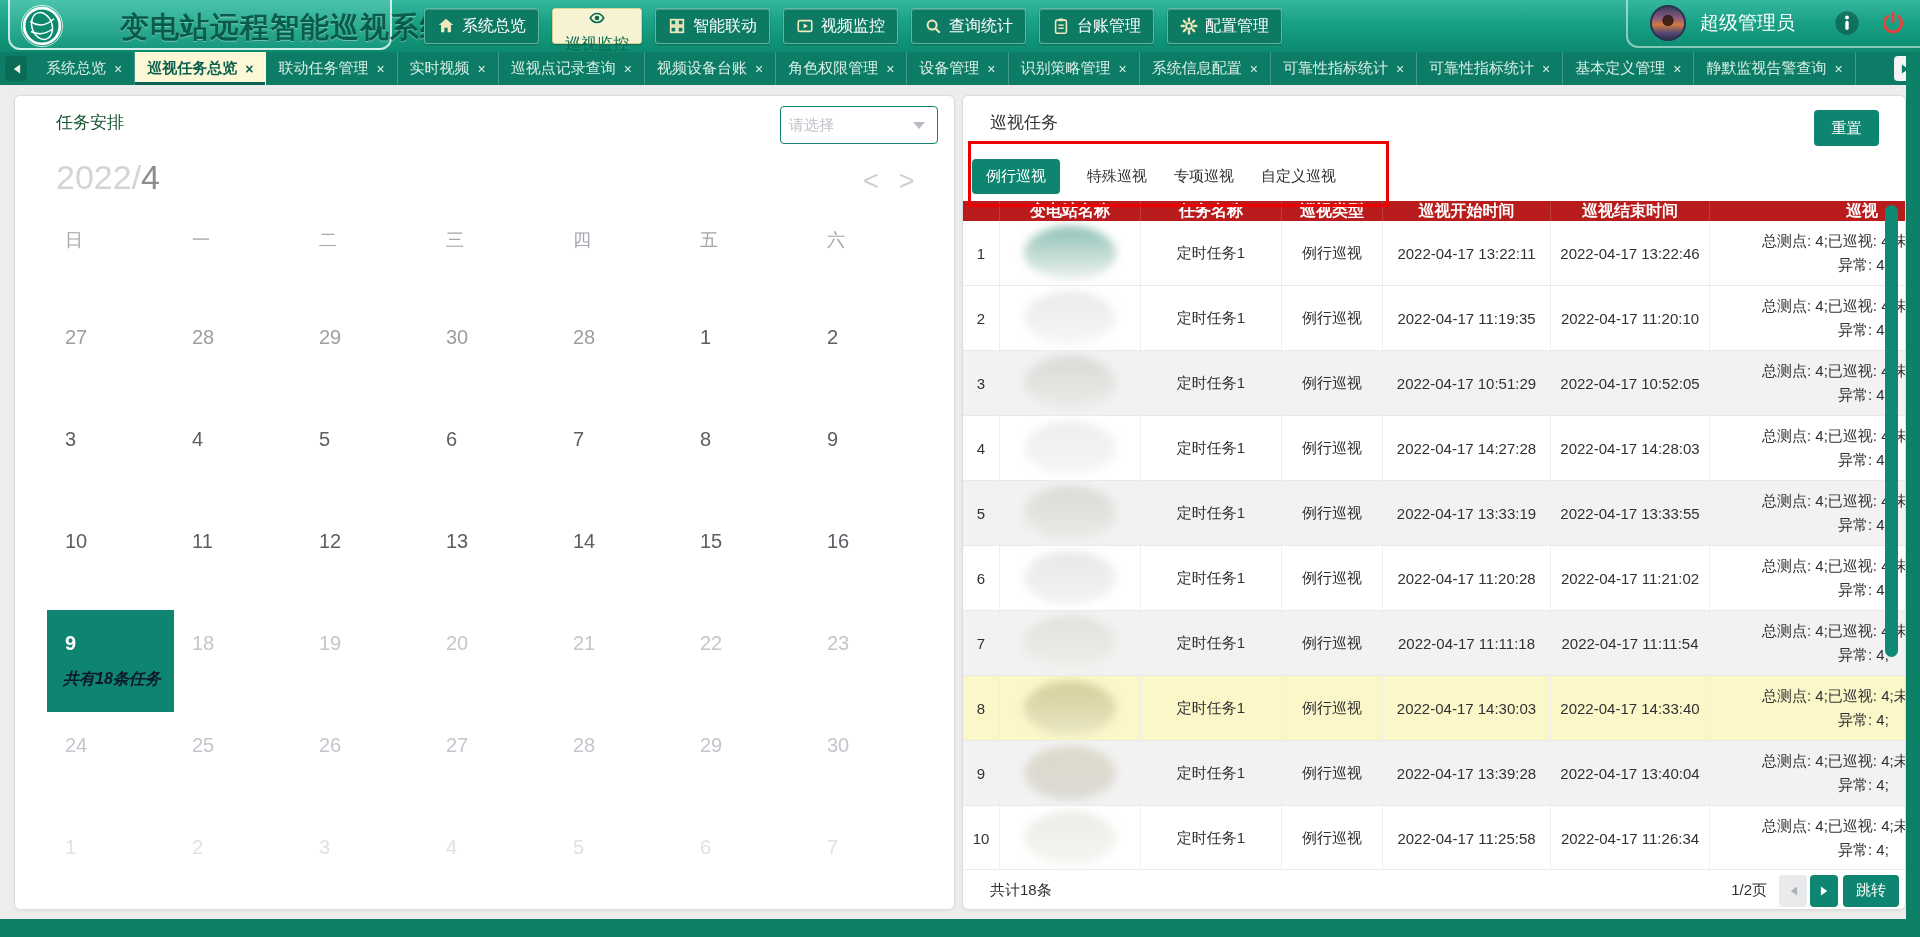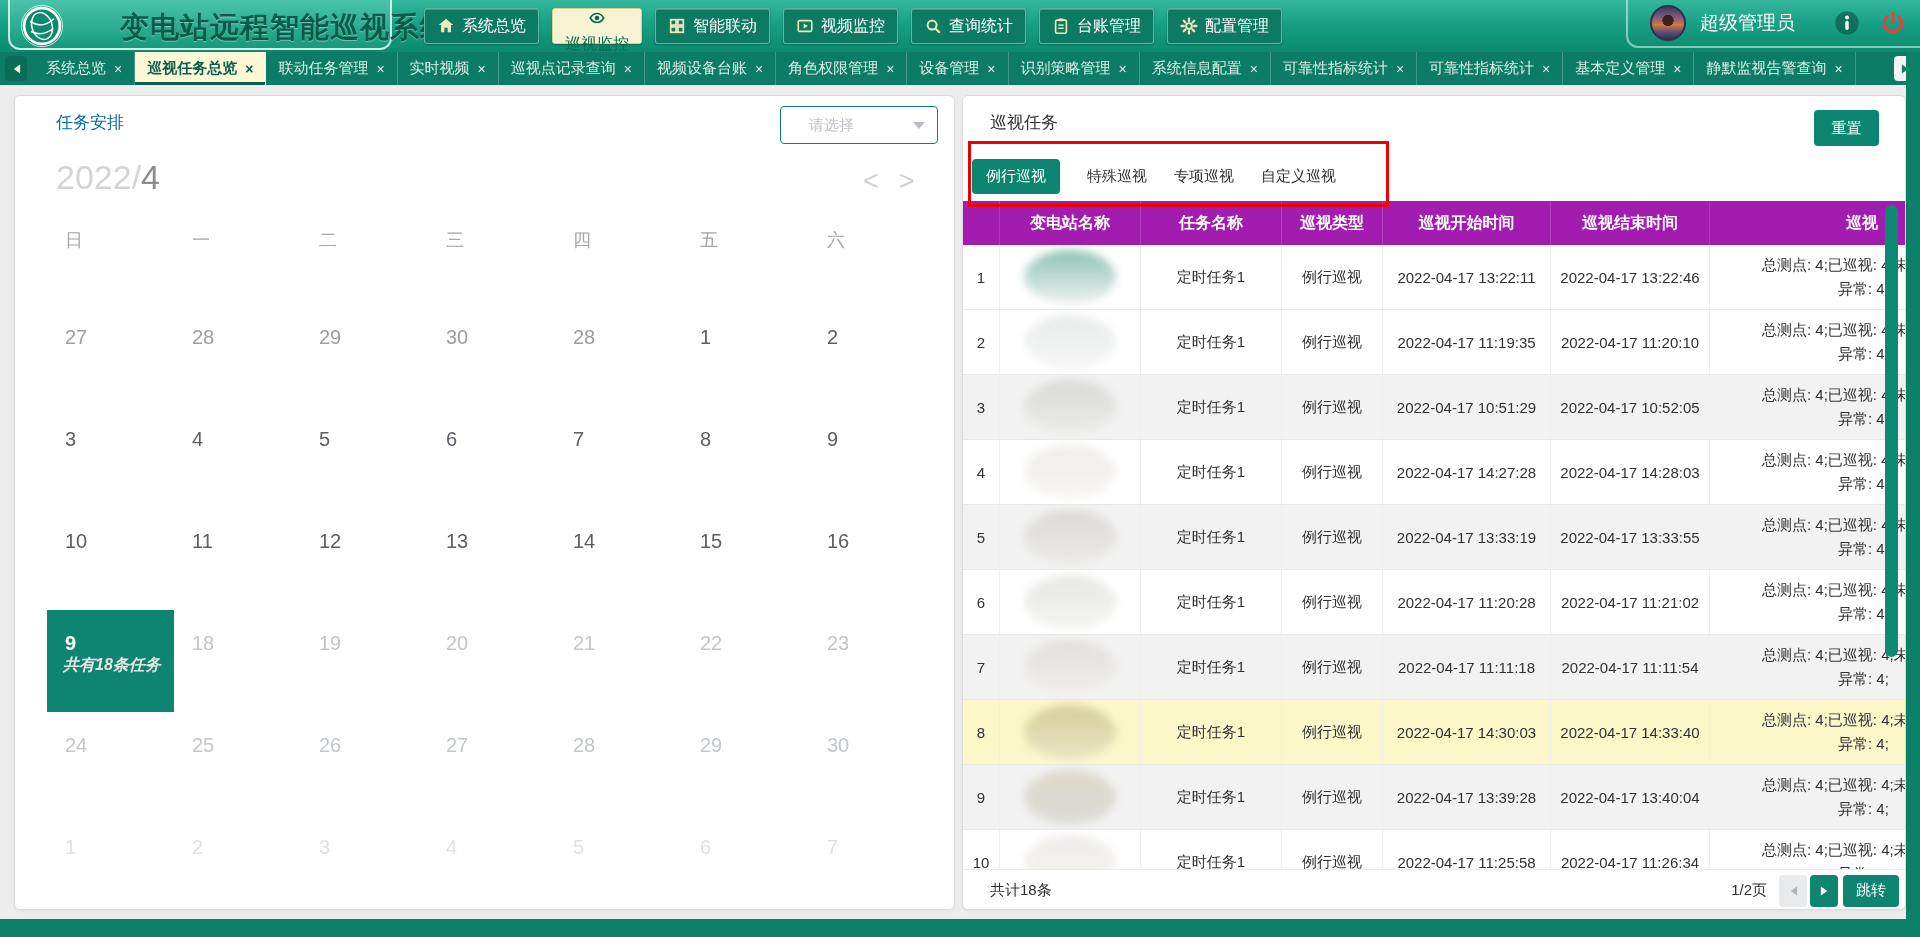--- a/index.html
+++ b/index.html
@@ -55,58 +55,58 @@
   .right-strip { position:absolute; left:1906px; top:52px; width:14px; height:885px; background:#0d8068; }
   .bottom-strip { position:absolute; left:0; top:919px; width:1920px; height:18px; background:#0d8068; }
 
   
   .panel { position:absolute; background:#fff; border:1px solid #dcdcdc; border-radius:6px;
            box-shadow:0 1px 3px rgba(0,0,0,.06); }
   .panel-left { left:14px; top:95px; width:941px; height:815px; }
   .panel-right { left:962px; top:95px; width:944px; height:815px; overflow:hidden;padding-left:24px; }
 
   
-  .lp-title { position:absolute; left:41px; top:15px; font-size:17px; color:#0369a1; }
+  .lp-title { position:absolute; left:41px; top:15px; font-size:17px; color:#14532d; }
   .lp-select { position:absolute; left:765px; top:10px; width:158px; height:38px;
                border:1px solid #0e8570; border-radius:4px; background:#fff;
                display:flex; align-items:center; cursor:pointer; }
-  .lp-select-text { margin-left:28px; font-size:15px; color:#bfc3c9; }
+  .lp-select-text { margin-left:8px; font-size:15px; color:#bfc3c9; }
   .lp-caret { margin-left:auto; margin-right:12px; width:0; height:0;
               border-left:6px solid transparent; border-right:6px solid transparent;
               border-top:7px solid #b9bdc3; }
   .cal-ym { position:absolute; left:41px; top:62px; font-size:34px; }
   .ym-dim { color:#d4d4d4; } .ym-month { color:#8c8c8c; }
   .cal-nav { position:absolute; left:848px; top:72px; display:flex; gap:20px;
              font-size:27px; color:#cfcfcf; }
   .cal-nav span { cursor:pointer; line-height:1; }
   .cal-head { position:absolute; left:32px; top:132px; display:grid; grid-template-columns:repeat(7,127px); }
   .cal-head div { padding-left:18px; font-size:18px; color:#a3a6ab; }
   .cal-grid { position:absolute; left:32px; top:208px; display:grid;
               grid-template-columns:repeat(7,127px); grid-auto-rows:102px; }
   .cal-cell { padding-top:22px; padding-left:18px; font-size:20px; cursor:pointer; }
   .cal-cell.prev { color:#9c9ea1; } .cal-cell.cur { color:#5b5e63; }
   .cal-cell.fut  { color:#c3c6cc; } .cal-cell.next { color:#dfe1e4; }
   .cal-cell.sel { background:#0e8570; color:#fff; font-weight:bold; }
-  .sel-note { margin-left:-2px; font-size:16px; font-style:italic; font-weight:bold; color:#e5e5e5; white-space:nowrap; }
+  .sel-note { margin-top:14px; margin-left:-2px; font-size:16px; font-style:italic; font-weight:bold; color:#0f172a; white-space:nowrap; }
 
   
   .rp-title { position:absolute; left:27px; top:15px; font-size:17px; color:#303133; }
   .reset-btn { position:absolute; right:26px; top:14px; width:65px; height:36px;
                background:#0e8570; color:#fff; font-size:15px; border:none; border-radius:4px;
                display:flex; align-items:center; justify-content:center; cursor:pointer; }
   .type-tabs { position:absolute; left:9px; top:63px; height:35px; display:flex; align-items:center; gap:27px; }
   .type-tab { font-size:15px; color:#303133; cursor:pointer; white-space:nowrap; }
   .type-tab.active { background:#0e8570; color:#fff; height:35px; padding:0 14px;
                      border-radius:4px; display:flex; align-items:center; }
   .red-box { position:absolute; left:5px; top:45px; width:421px; height:66px;
              border:3px solid #ec0000; z-index:6; pointer-events:none; }
 
   .tbl { position:absolute; left:0; top:105px; width:944px; height:668px; overflow:hidden; }
   .tgrid { display:grid; grid-template-columns:37px 141px 141px 101px 168px 159px 340px; }
-  .tbl-head { height:44px; background:#a21caf; }
+  .tbl-head { height:20px; background:#b91c1c; }
   .tbl-head .th { display:flex; align-items:center; justify-content:center;
                   color:#fff; font-size:16px; font-weight:bold;
                   border-right:1px solid rgba(255,255,255,.14); white-space:nowrap; }
   .tbl-row { height:65px; border-bottom:1px solid #e9e9e9; background:#fff; cursor:pointer; }
   .tbl-row.g { background:#f2f2f2; }
   .tbl-row.y { background:#fbf7c9; }
   .td { display:flex; align-items:center; justify-content:center;
         border-right:1px solid #efefef; font-size:15px; color:#303133; white-space:nowrap; overflow:hidden; }
   .td.result { flex-direction:column; align-items:flex-start; justify-content:center;
                gap:5px; border-right:none; overflow:visible; }

